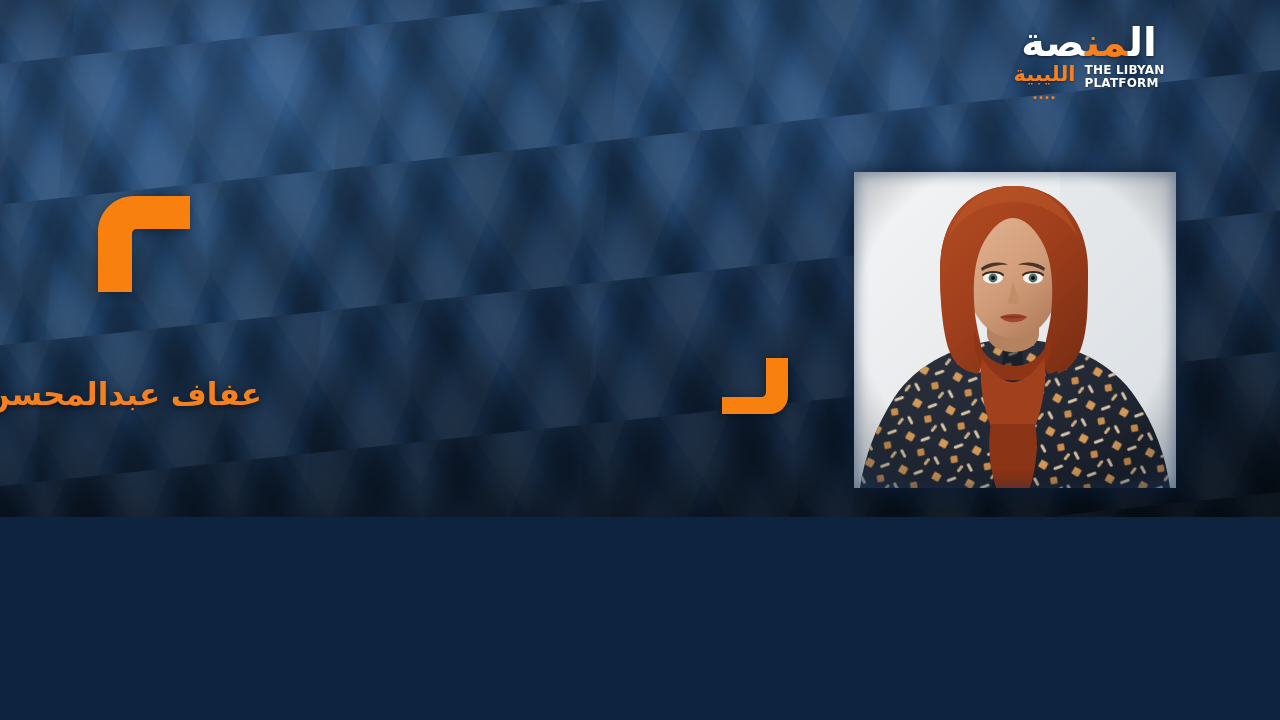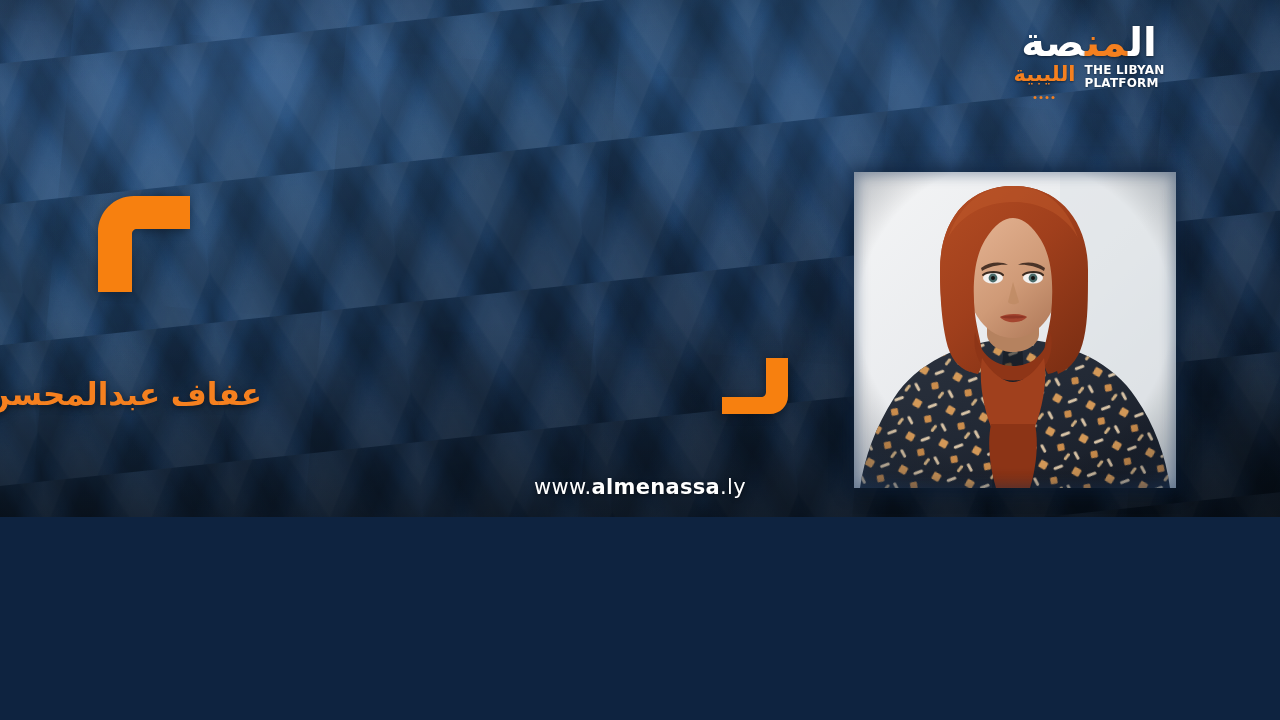--- a/index.html
+++ b/index.html
@@ -346,17 +346,14 @@
 
       <path d="M159 110 L154 130 C156 133 163 133 165 130 Z" fill="#bd8963" opacity="0.75"></path>
 
       <path d="M146 145 C152 141 167 141 173 145 C167 152 152 152 146 145 Z" fill="#a4452f"></path>
       <path d="M146 145 C152 143 167 143 173 145 C167 147 152 147 146 145 Z" fill="#8d3524"></path>
 
       <rect width="322" height="316" fill="url(#vig)"></rect>
     </svg>
   </div>
 
-  <div class="footer">
-    <span>www.</span><span class="b">almenassa</span><span>.ly</span>
-  </div>
 
 </div>
 
 </body></html>

